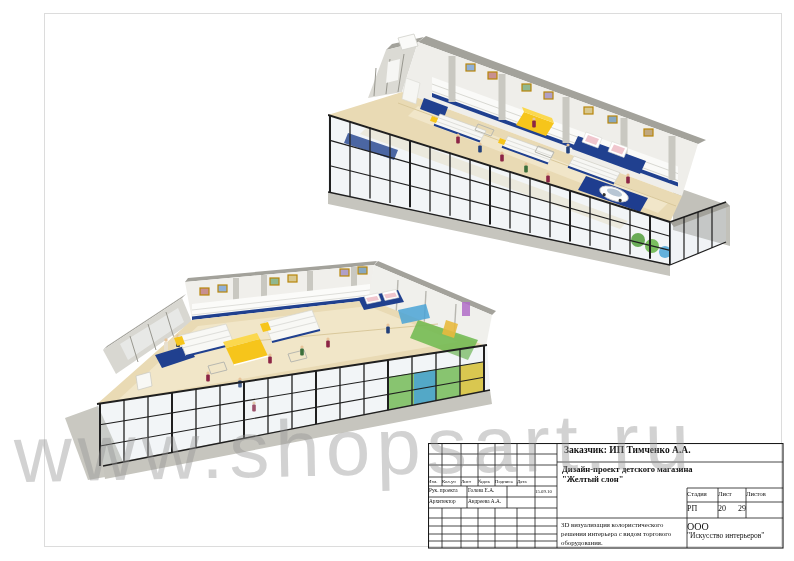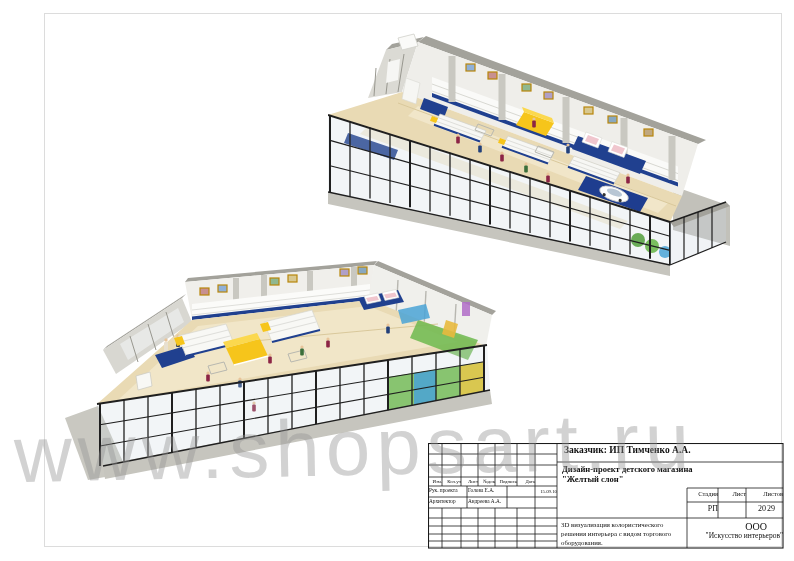--- a/index.html
+++ b/index.html
@@ -7,21 +7,21 @@
          font-family:"Liberation Serif", serif;}
   .frame{position:absolute;left:44px;top:13px;width:738px;height:534px;
          border:1px solid #dcdcdc;box-sizing:border-box;}
   .render{position:absolute;}
   #watermark{position:absolute;left:14px;top:402px;font-family:"Liberation Sans",sans-serif;
              font-size:80px;letter-spacing:6px;color:rgba(148,148,148,0.42);
              transform:rotate(-1.2deg);white-space:nowrap;z-index:6;pointer-events:none;}
   #titleblock{position:absolute;left:428px;top:443px;width:355px;height:105px;z-index:4;}
   #titleblock svg{position:absolute;left:0;top:0;}
   .tbx{position:absolute;color:#111;line-height:1.05;}
-  .c{text-align:right;}
+  .c{text-align:left;}
   .b{font-weight:bold;}
   svg line,svg polygon,svg path{shape-rendering:auto;}
 </style>
 </head>
 <body>
 
 <div id="sheet">
 
   <div class="frame"></div>
 

